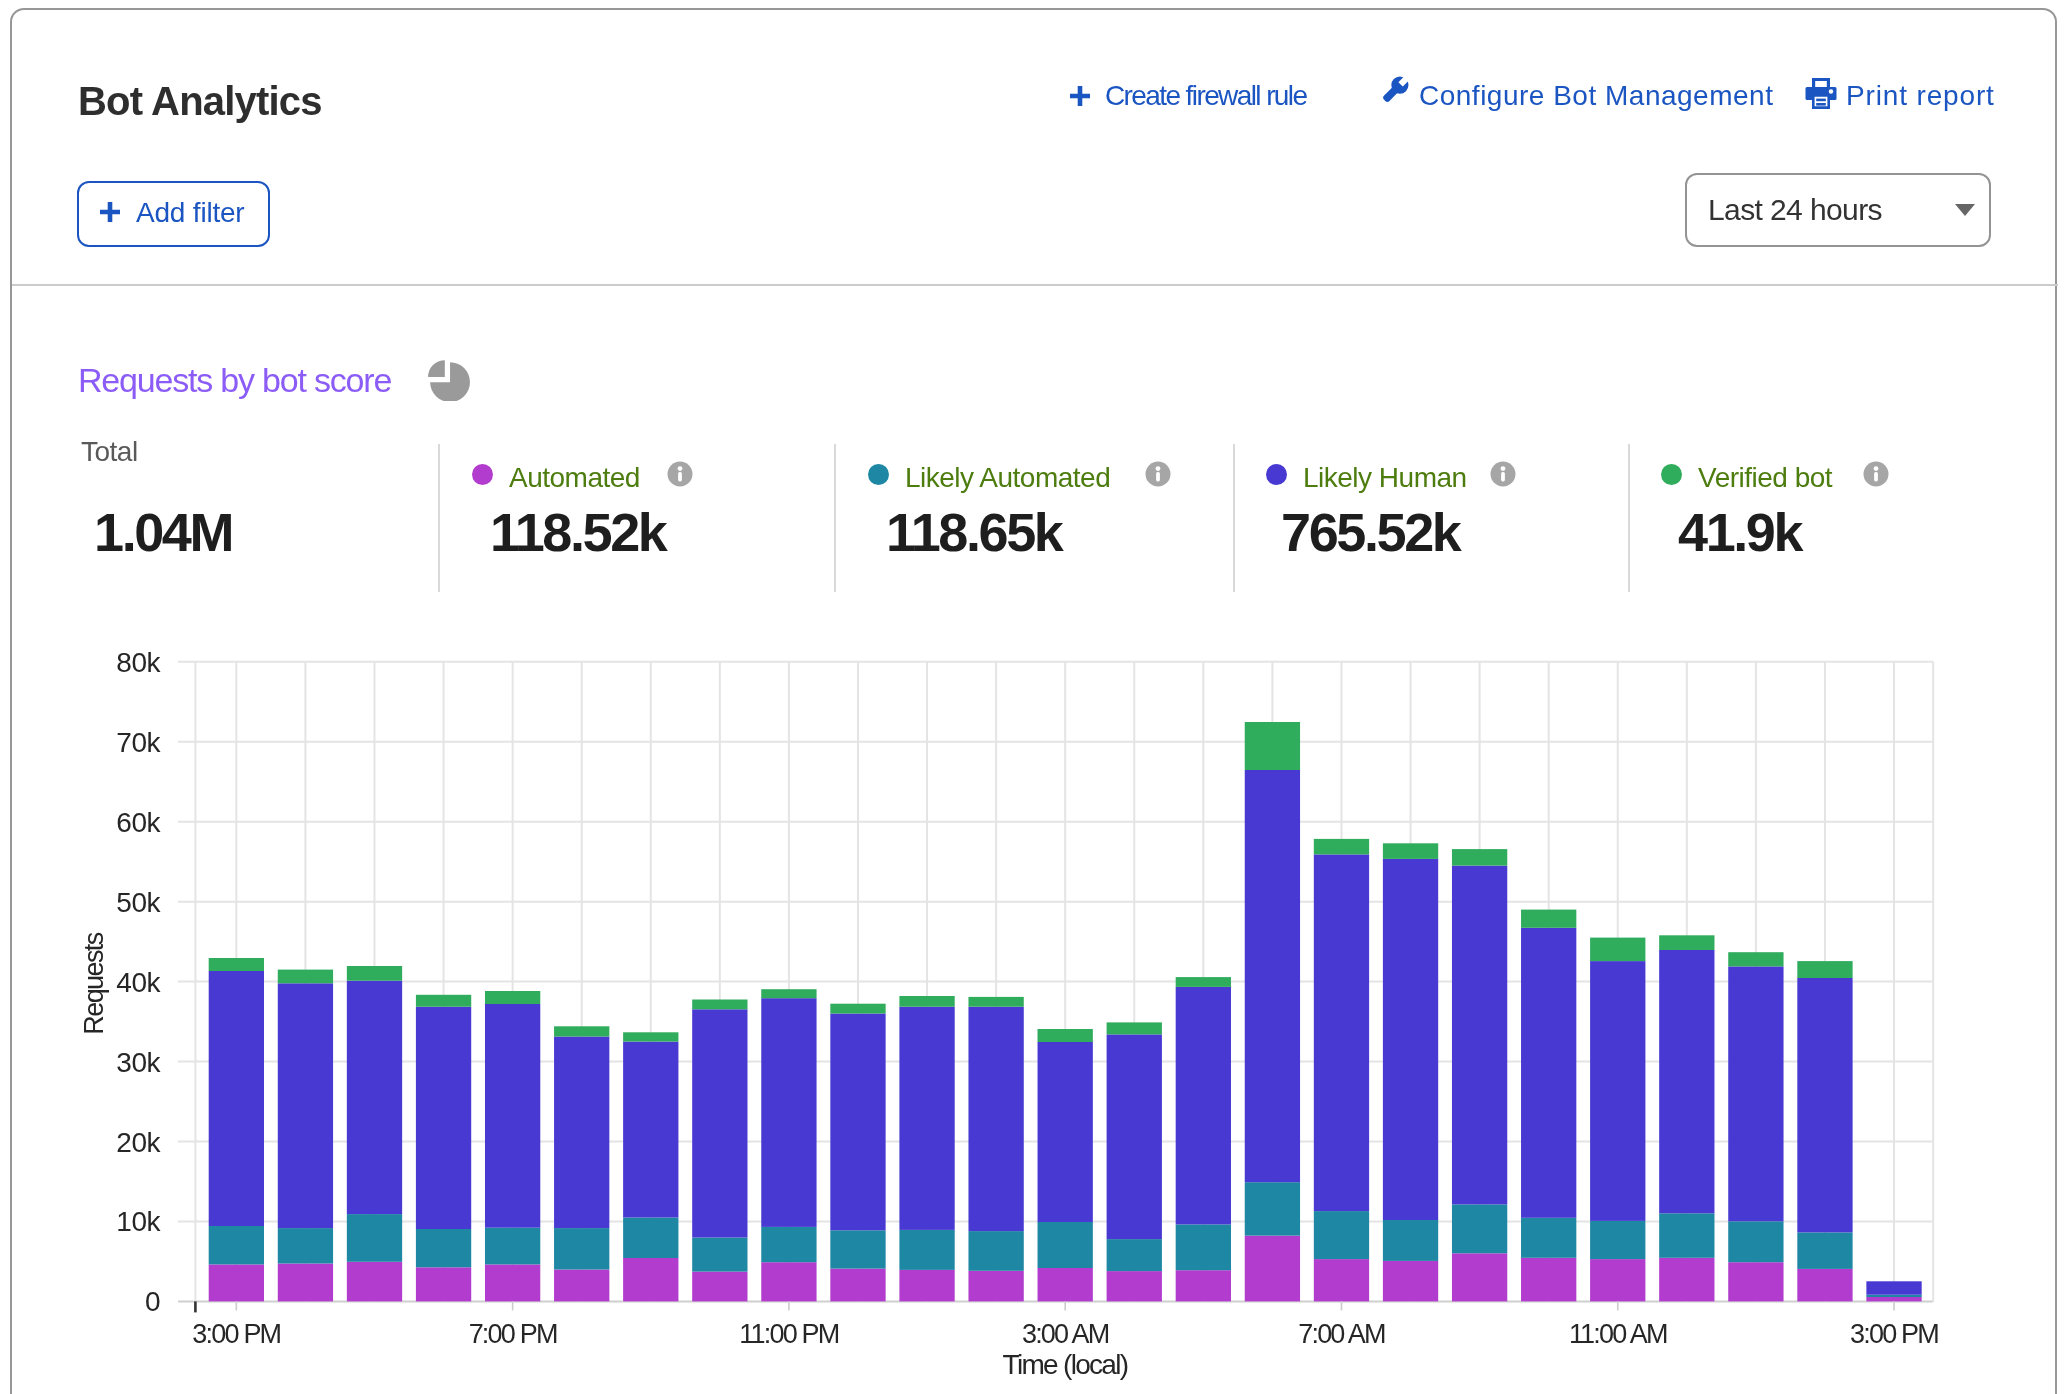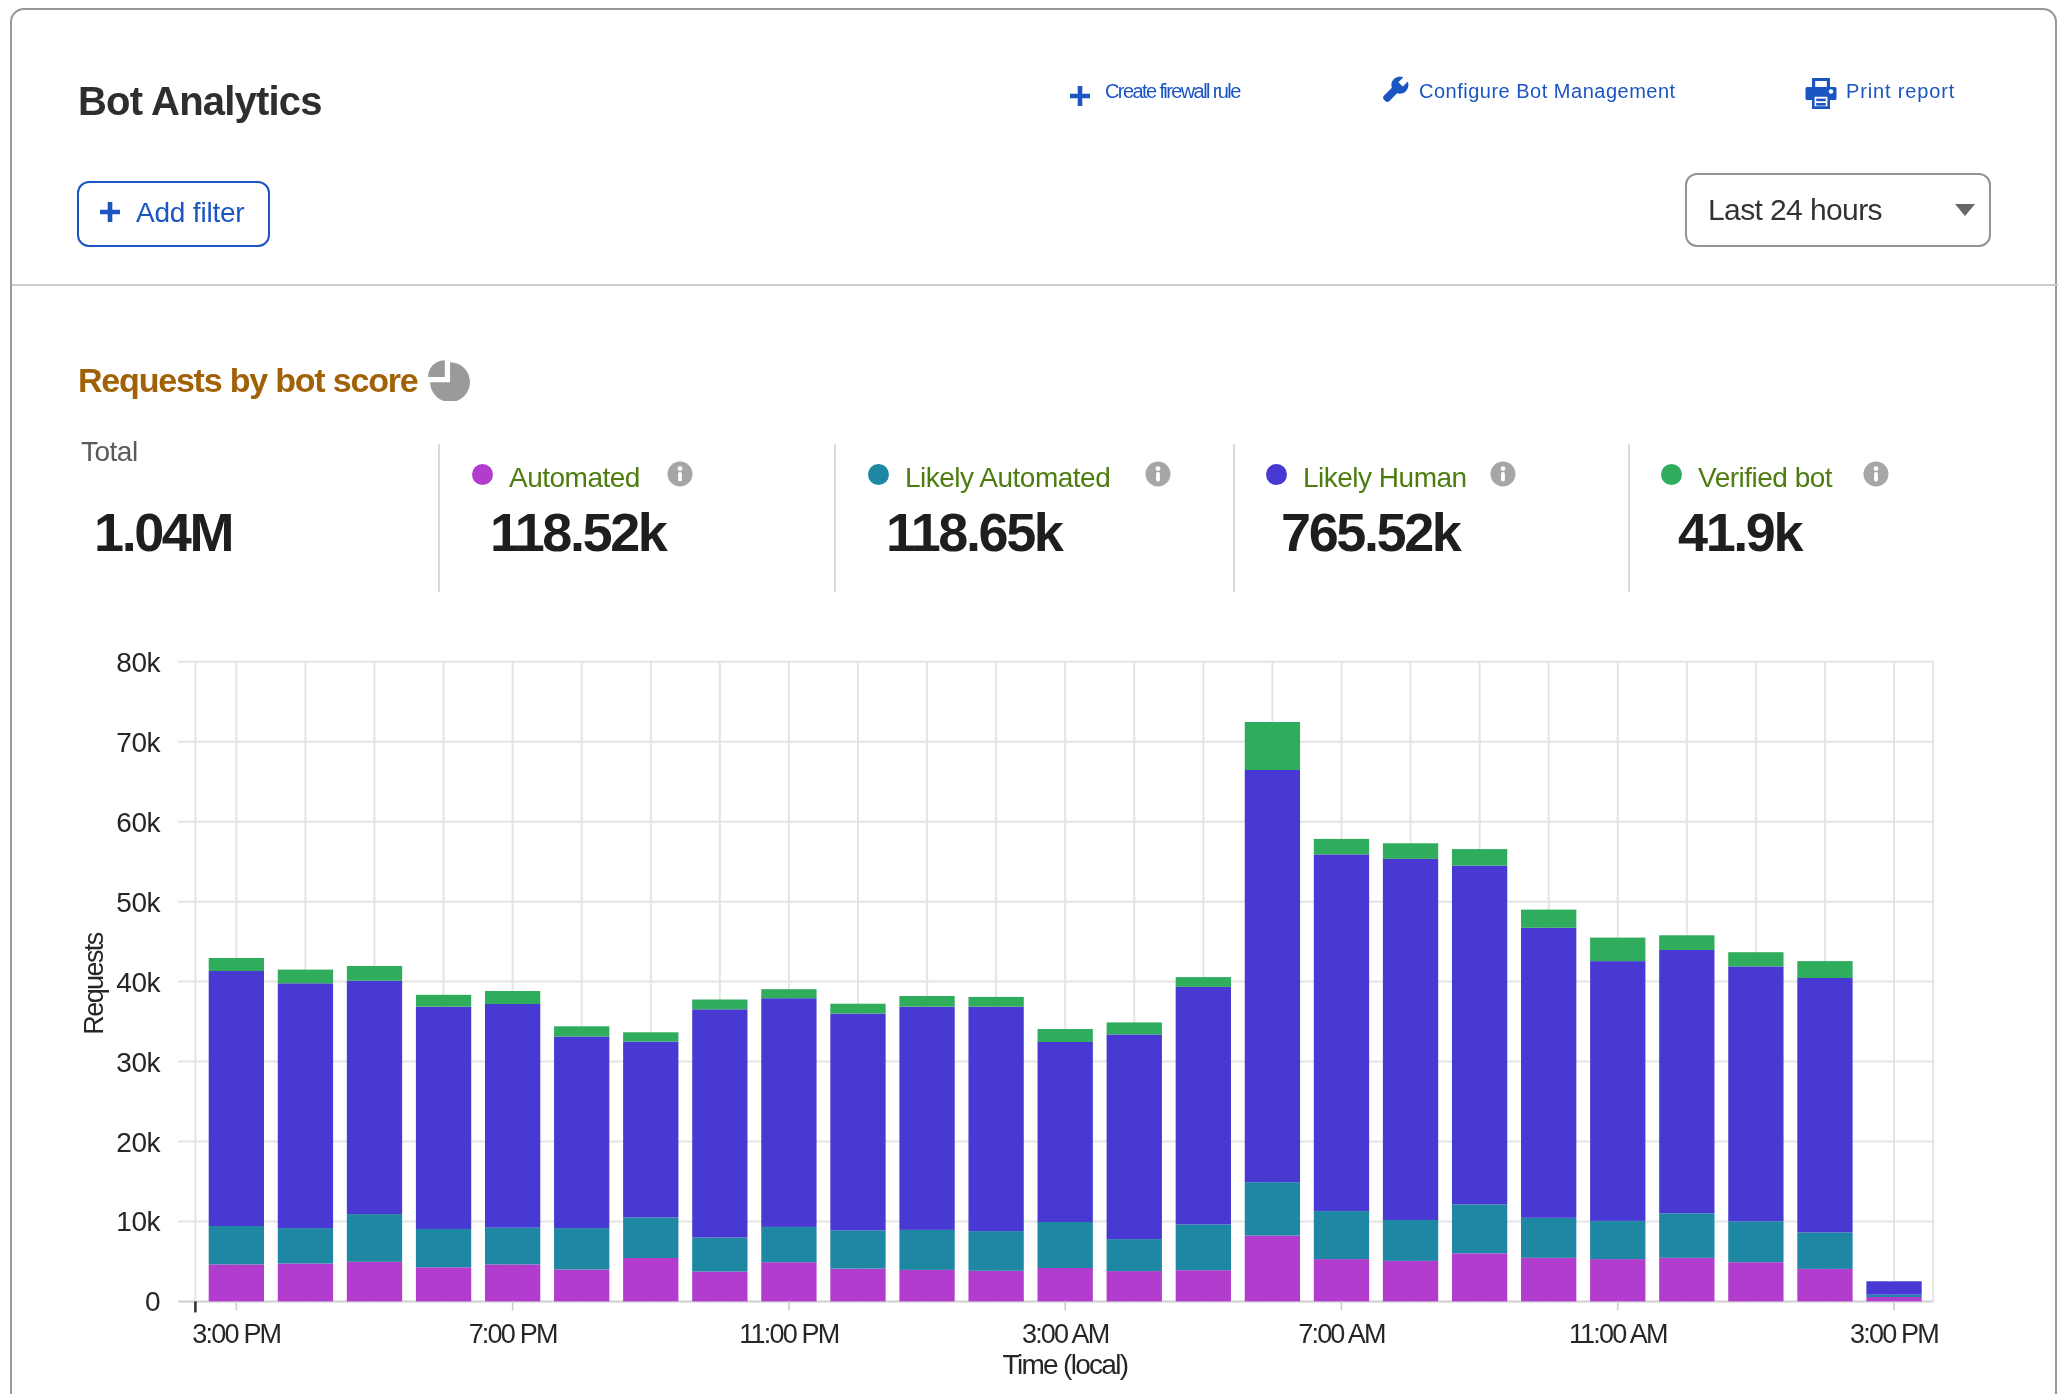--- a/index.html
+++ b/index.html
@@ -3,25 +3,25 @@
 <meta charset="utf-8">
 <style>
   html,body{margin:0;padding:0;background:#fff;}
   body{width:2070px;height:1394px;position:relative;overflow:hidden;
        font-family:"Liberation Sans", sans-serif;}
   .abs{position:absolute;}
   .card{position:absolute;left:10px;top:8px;width:2043px;height:1500px;
         border:2px solid #979797;border-radius:14px;}
   .hdrline{position:absolute;left:12px;top:284px;width:2046px;height:2px;background:#cccccc;}
   .title{left:78px;top:79px;font-size:40px;font-weight:bold;color:#2e2e2e;letter-spacing:-0.8px;}
-  .link{color:#1b55c2;font-size:20px;letter-spacing:-0.9px;}
+  .link{color:#1b55c2;font-size:28px;letter-spacing:-0.9px;}
   .btn{left:77px;top:181px;width:189px;height:62px;border:2px solid #1b55c2;border-radius:12px;}
   .dd{left:1685px;top:173px;width:302px;height:70px;border:2px solid #949494;border-radius:12px;}
   .ddtext{left:1708px;top:193px;font-size:30px;color:#333;letter-spacing:-0.6px;}
-  .h2{left:78px;top:361px;font-size:34px;font-weight:bold;color:#a16207;letter-spacing:-1.2px;}
+  .h2{left:78px;top:361px;font-size:34px;font-weight:normal;color:#8b5cf6;letter-spacing:-1.2px;}
   .slabel{font-size:28px;color:#595959;letter-spacing:-0.5px;top:436px;}
   .llabel{font-size:28px;color:#4d7c0f;letter-spacing:-0.5px;top:462px;}
   .snum{font-size:54px;font-weight:bold;color:#1e1e1e;letter-spacing:-2.4px;top:501px;margin-left:16px;}
   .vdiv{position:absolute;top:444px;width:2px;height:148px;background:#d9d9d9;}
 </style>
 </head>
 <body>
 <div class="card"></div>
 <div class="hdrline"></div>
 <div class="abs title">Bot Analytics</div>

